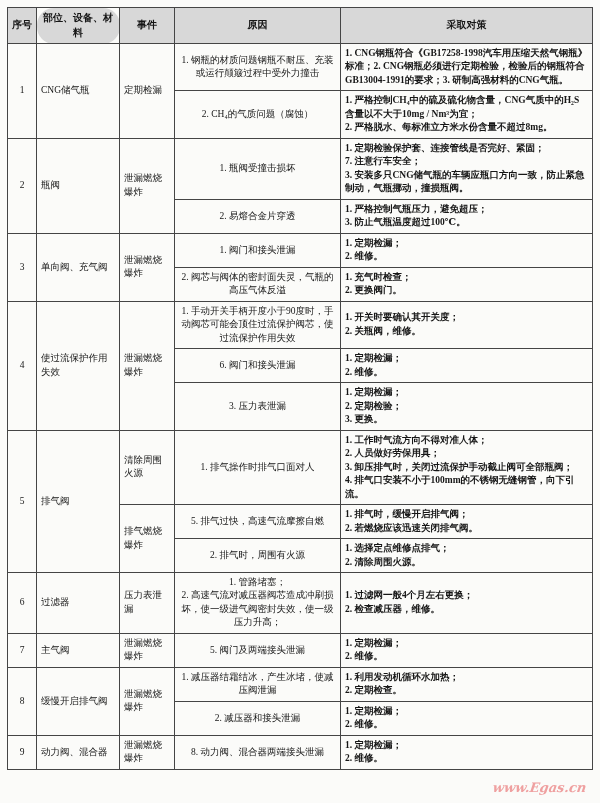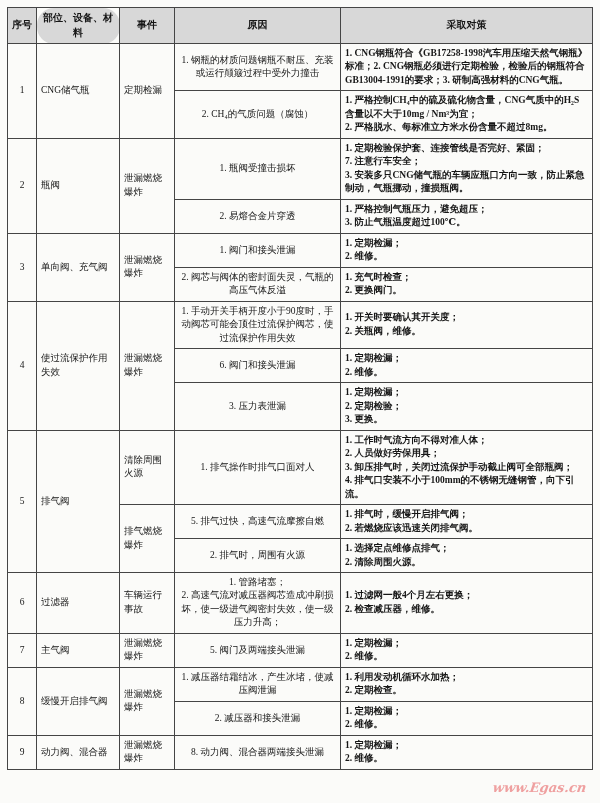--- a/index.html
+++ b/index.html
@@ -169,21 +169,21 @@
       </tr>
       <tr>
         <td class="c-cause">2. 排气时，周围有火源</td>
         <td class="c-meas">1. 选择定点维修点排气；
 2. 清除周围火源。</td>
       </tr>
 
       <tr>
         <td class="c-no">6</td>
         <td class="c-part">过滤器</td>
-        <td class="c-event">车辆运行事故</td>
+        <td class="c-event">压力表泄漏</td>
         <td class="c-cause">1. 管路堵塞；
 2. 高速气流对减压器阀芯造成冲刷损坏，使一级进气阀密封失效，使一级压力升高；</td>
         <td class="c-meas">1. 过滤网一般4个月左右更换；
 2. 检查减压器，维修。</td>
       </tr>
 
       <tr>
         <td class="c-no">7</td>
         <td class="c-part">主气阀</td>
         <td class="c-event">泄漏燃烧爆炸</td>

